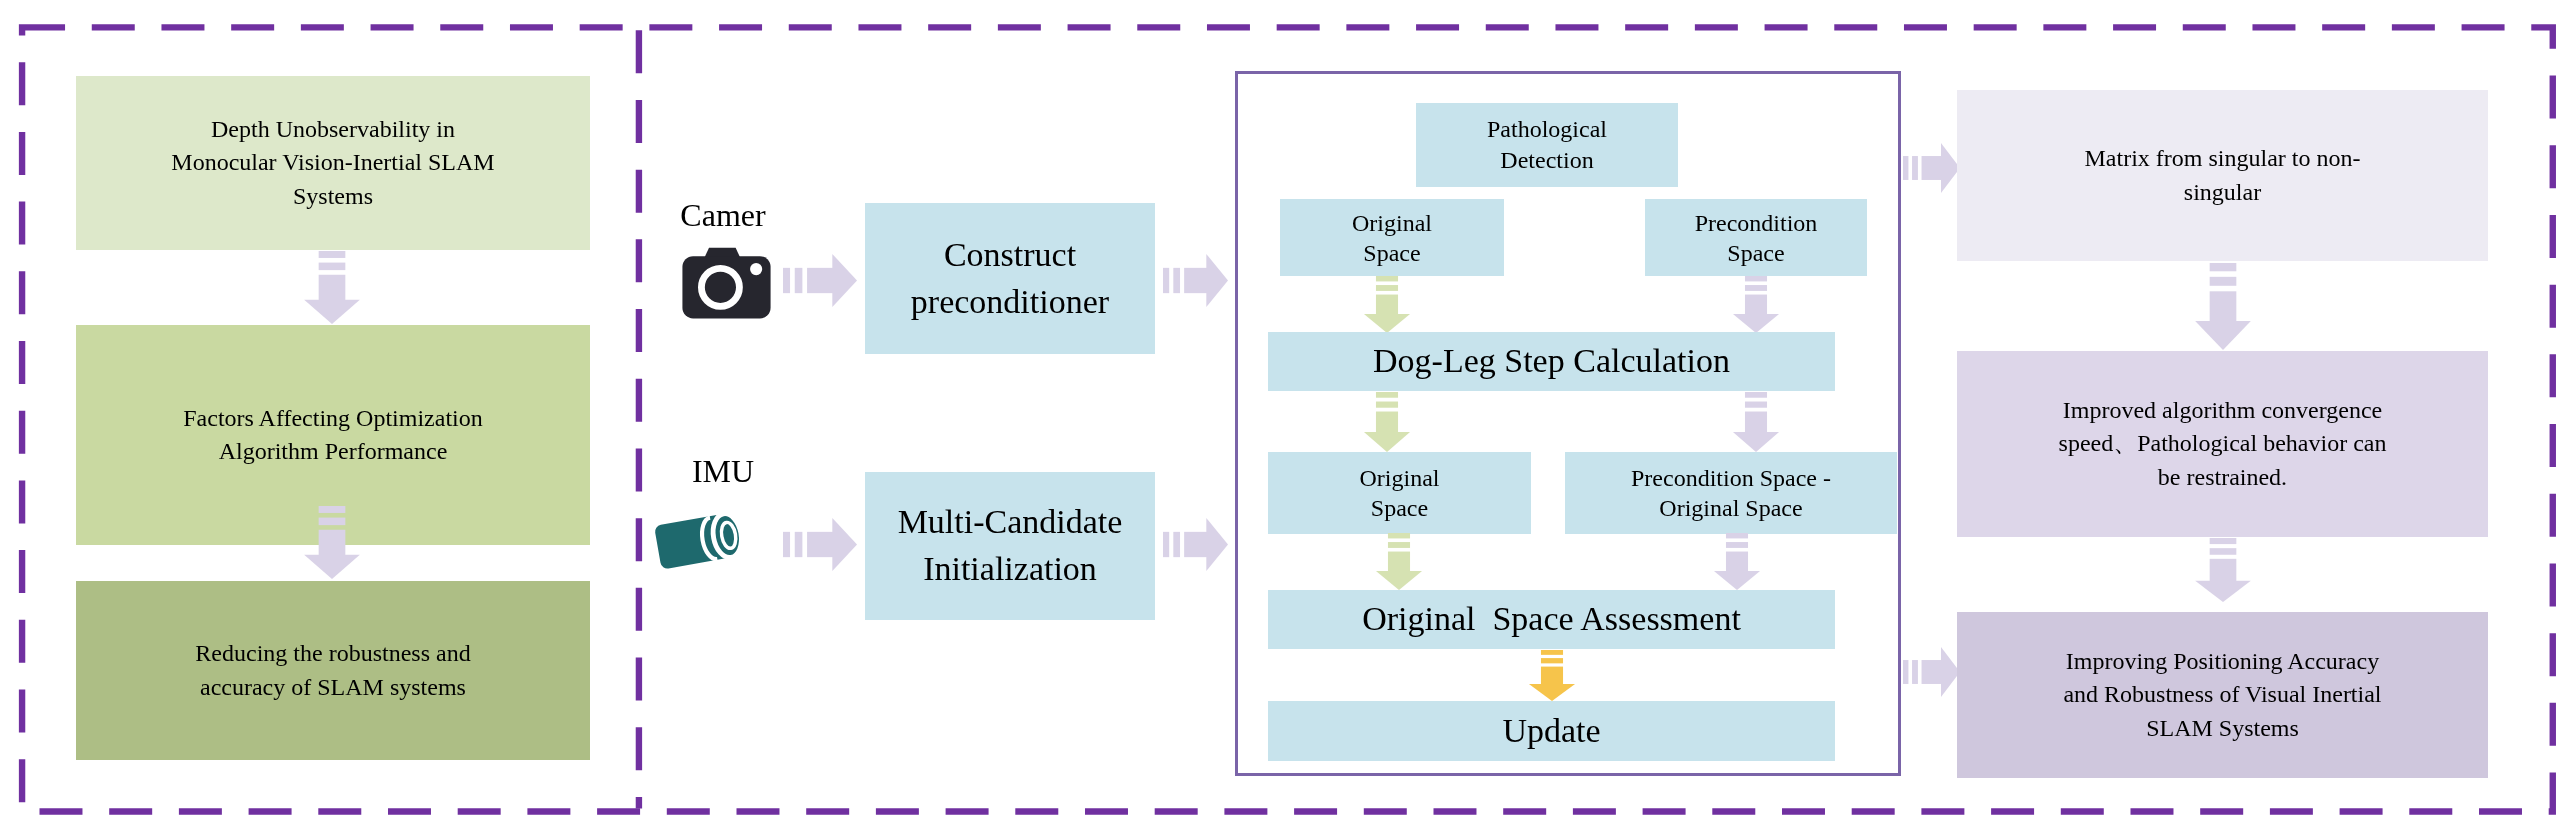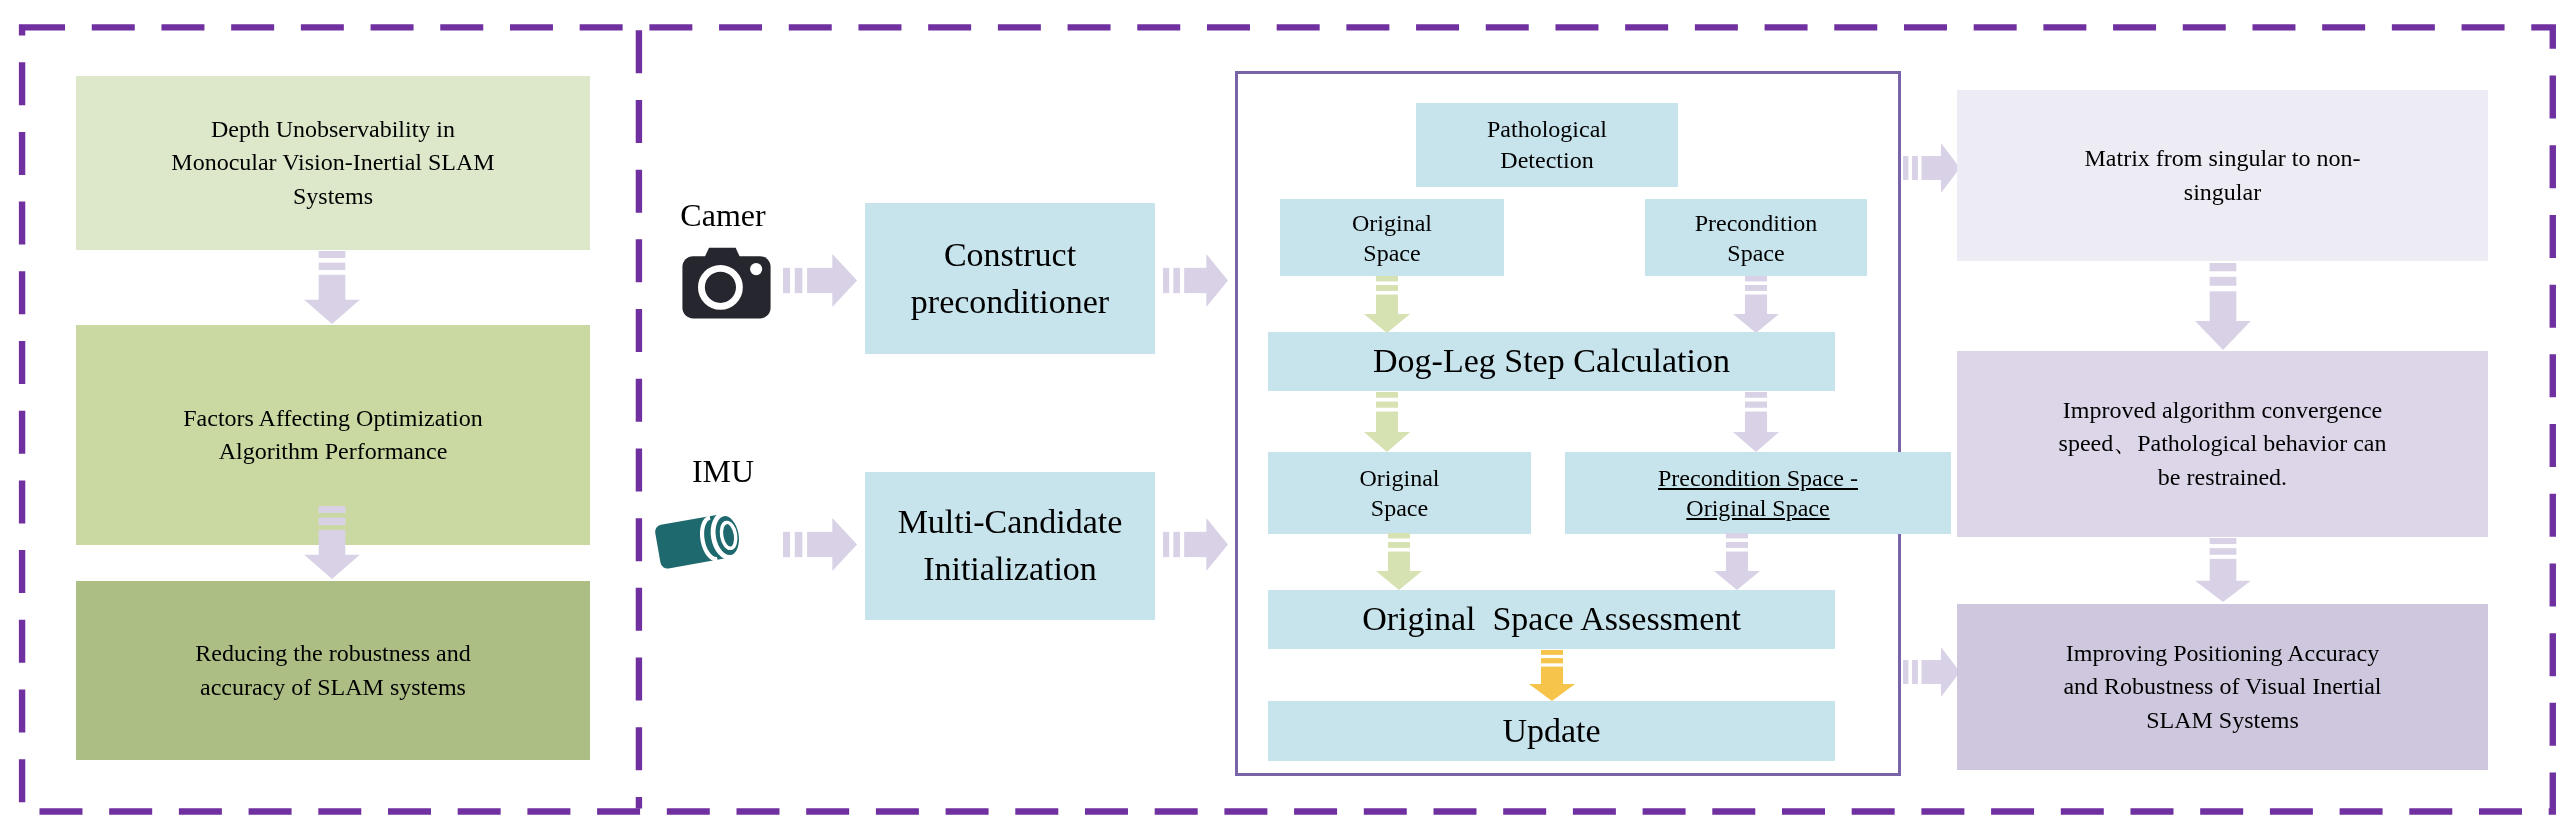--- a/index.html
+++ b/index.html
@@ -14,21 +14,21 @@
     text-align:center;white-space:pre-wrap;line-height:1.38;
   }
   .f54{font-size:24px;}
   .f58{font-size:34px;}
   .green1{background:#dde8ca;}
   .green2{background:#c9d9a1;}
   .green3{background:#adbe85;}
   .blue{background:#c7e3ec;}
   .rlav1{background:#edebf3;}
   .rlav2{background:#ddd6e9;}
-  .rlav3{background:#cfc7dd;}
+  .rlav3{background:#cfc7dd;margin-top:8px;}
   .lav{color:#d9d2e7;}
   .grn{color:#d6e2b2;}
   .yel{color:#f6c44b;}
   .center-container{
     position:absolute;left:1235px;top:71px;width:666px;height:705px;
     border:3.5px solid #7a64a8;background:#ffffff;box-sizing:border-box;
   }
   .label{
     position:absolute;text-align:center;white-space:pre-wrap;
     font-size:32px;line-height:1.15;
@@ -144,21 +144,21 @@
   <svg class="arrow grn" style="left:125px;top:318px" width="48" height="60" viewBox="0 0 100 126" preserveAspectRatio="none">
       <use href="#arrow-v" fill="currentColor"></use>
     </svg>
   <svg class="arrow lav" style="left:494px;top:318px" width="48" height="60" viewBox="0 0 100 126" preserveAspectRatio="none">
       <use href="#arrow-v" fill="currentColor"></use>
     </svg>
 
   <div class="box blue f54" style="left:30px;top:378px;width:263px;height:82px;line-height:1.25;">Original
 Space</div>
 
-  <div class="box blue f54" style="left:327px;top:378px;width:386px;height:82px;line-height:1.25;text-decoration:underline;">Precondition Space -
+  <div class="box blue f54" style="left:327px;top:378px;width:332px;height:82px;line-height:1.25;">Precondition Space -
 Original Space</div>
 
   <svg class="arrow grn" style="left:137px;top:459px" width="48" height="57" viewBox="0 0 100 126" preserveAspectRatio="none">
       <use href="#arrow-v" fill="currentColor"></use>
     </svg>
   <svg class="arrow lav" style="left:475px;top:459px" width="48" height="57" viewBox="0 0 100 126" preserveAspectRatio="none">
       <use href="#arrow-v" fill="currentColor"></use>
     </svg>
 
   <div class="box blue f58" style="left:30px;top:516px;width:567px;height:59px;text-align:right;">Original  Space Assessment</div>

